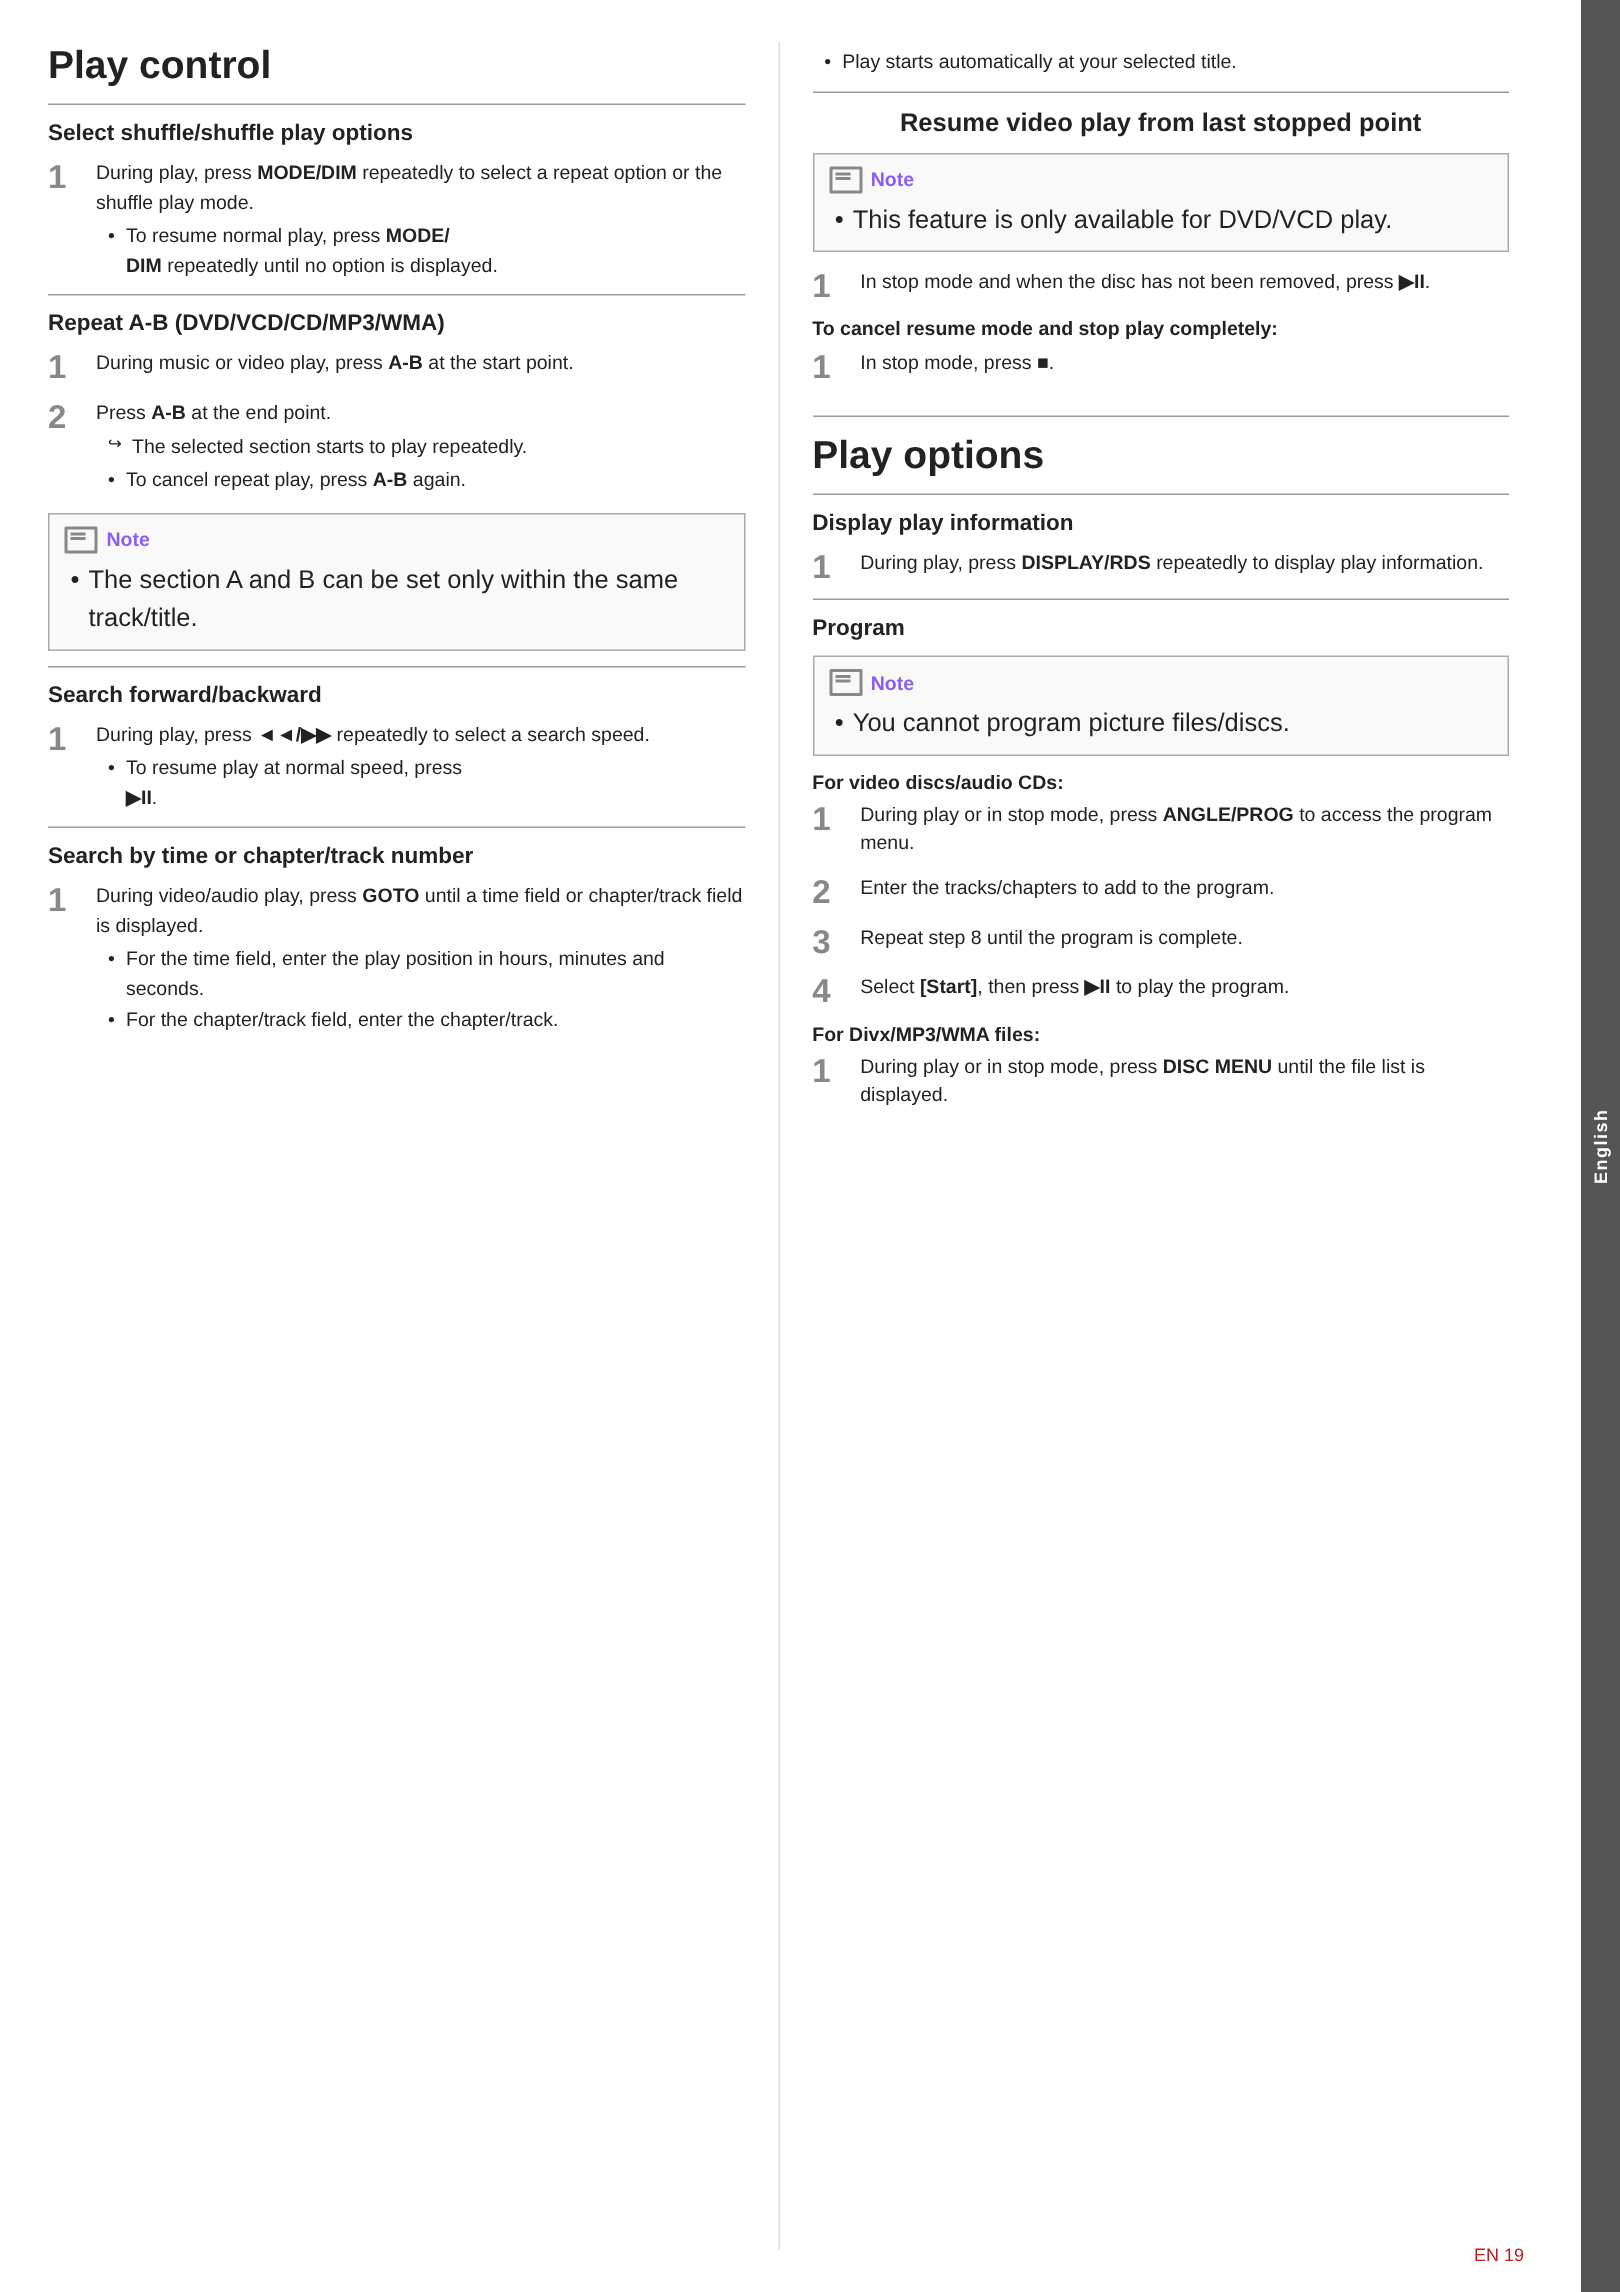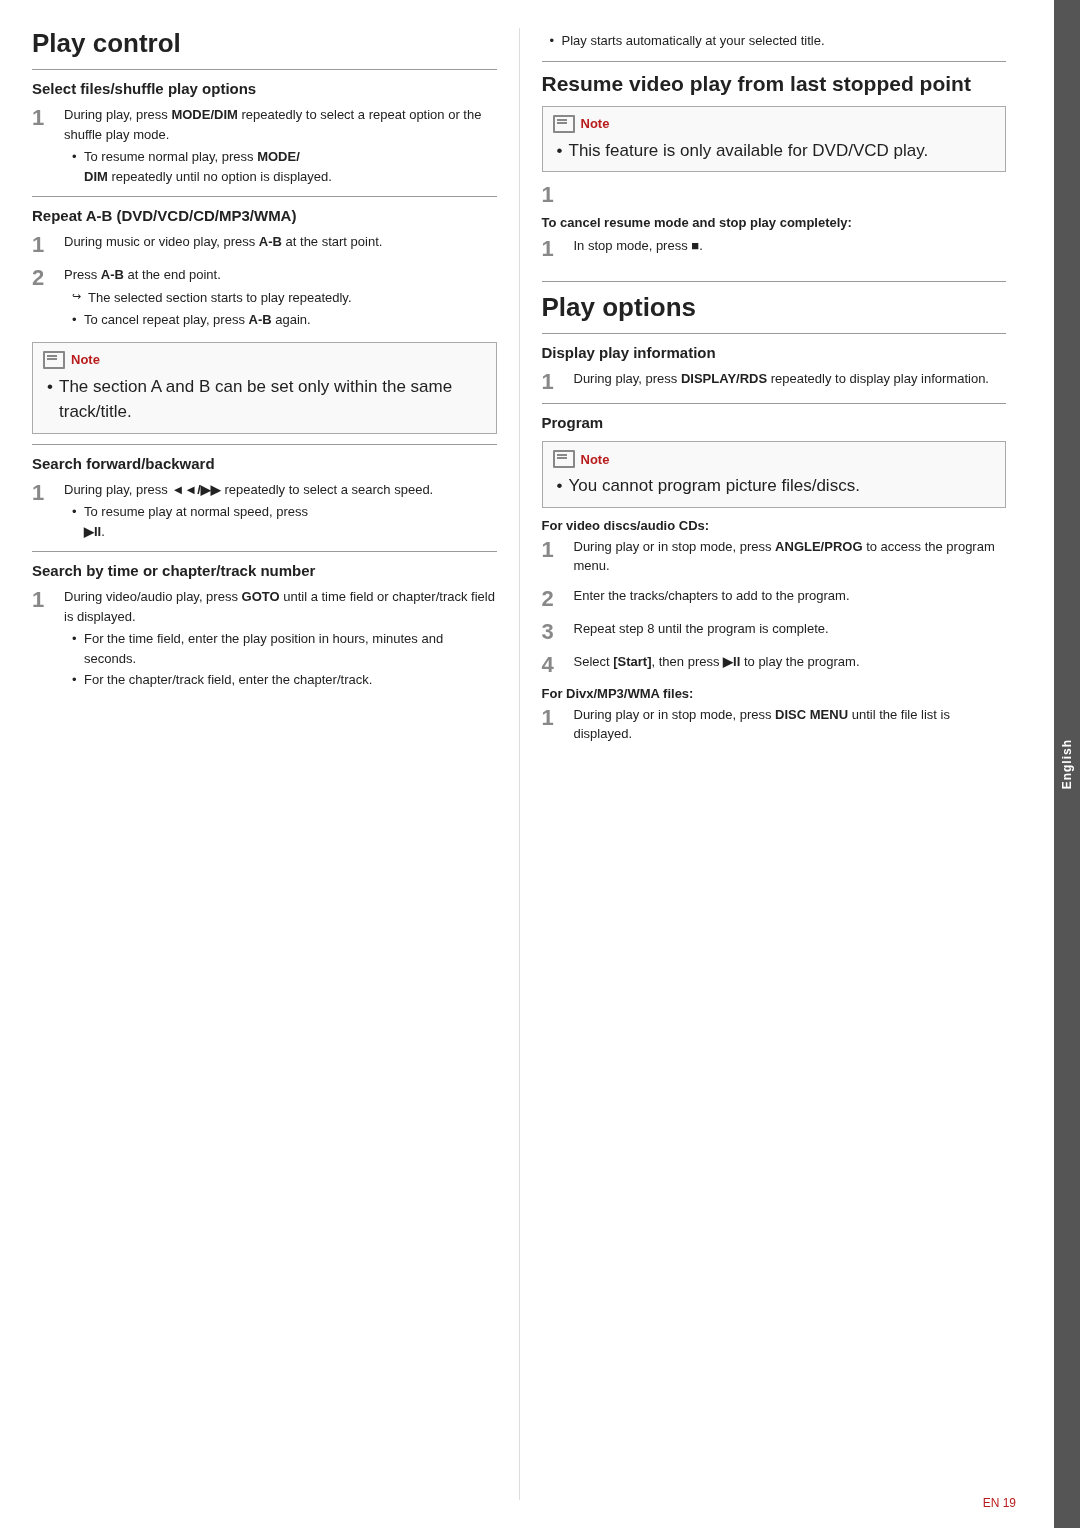--- a/index.html
+++ b/index.html
@@ -163,21 +163,21 @@
       height: 2px;
       background: #888;
       position: absolute;
       top: 4px;
       left: 4px;
       box-shadow: 0 3px 0 #888;
     }
     .note-label {
       font-size: 13px;
       font-weight: bold;
-      color: #b91c1c;
+      color: #8b5cf6;
     }
     .note-box ul {
       list-style: none;
       padding-left: 4px;
     }
     .note-box ul li {
       font-size: 17px;
       line-height: 1.5;
       padding-left: 12px;
       position: relative;
@@ -200,21 +200,21 @@
 
 <div class="page-wrapper">
 
   <div class="main-content">
 
     <div class="left-col">
 
       <h1 class="section-title">Play control</h1>
       <hr class="divider">
 
-      <h2 class="subsection-title">Select files/shuffle play options</h2>
+      <h2 class="subsection-title">Select shuffle/shuffle play options</h2>
       <div class="step-block">
         <span class="step-num">1</span>
         <div class="step-content">
           <p>During play, press <strong>MODE/DIM</strong> repeatedly to select a repeat option or the shuffle play mode.</p>
           <ul class="bullet-list">
             <li>To resume normal play, press <strong>MODE/<br>DIM</strong> repeatedly until no option is displayed.</li>
           </ul>
         </div>
       </div>
 
@@ -280,34 +280,37 @@
     </div>
 
     <div class="right-col">
 
       <ul class="bullet-list" style="margin-bottom:10px;">
         <li>Play starts automatically at your selected title.</li>
       </ul>
 
       <hr class="divider">
 
-      <h2 class="subsection-title" style="font-size:21px;">Resume video play from last stopped point</h2>
+      <h2 class="subsection-title" style="font-size:17px;text-align:center;">Resume video play from last stopped point</h2>
 
       <div class="note-box">
         <div class="note-header">
           <span class="note-icon"></span>
           <span class="note-label">Note</span>
         </div>
         <ul>
           <li>This feature is only available for DVD/VCD play.</li>
         </ul>
       </div>
 
       <div class="step-block">
         <span class="step-num">1</span>
+        <div class="step-content">
+          <p>In stop mode and when the disc has not been removed, press <strong>▶II</strong>.</p>
+        </div>
       </div>
 
       <p style="font-weight:bold; font-size:13px; margin: 4px 0 6px 0;">To cancel resume mode and stop play completely:</p>
       <div class="step-block">
         <span class="step-num">1</span>
         <div class="step-content">
           <p>In stop mode, press <strong>■</strong>.</p>
         </div>
       </div>
 

